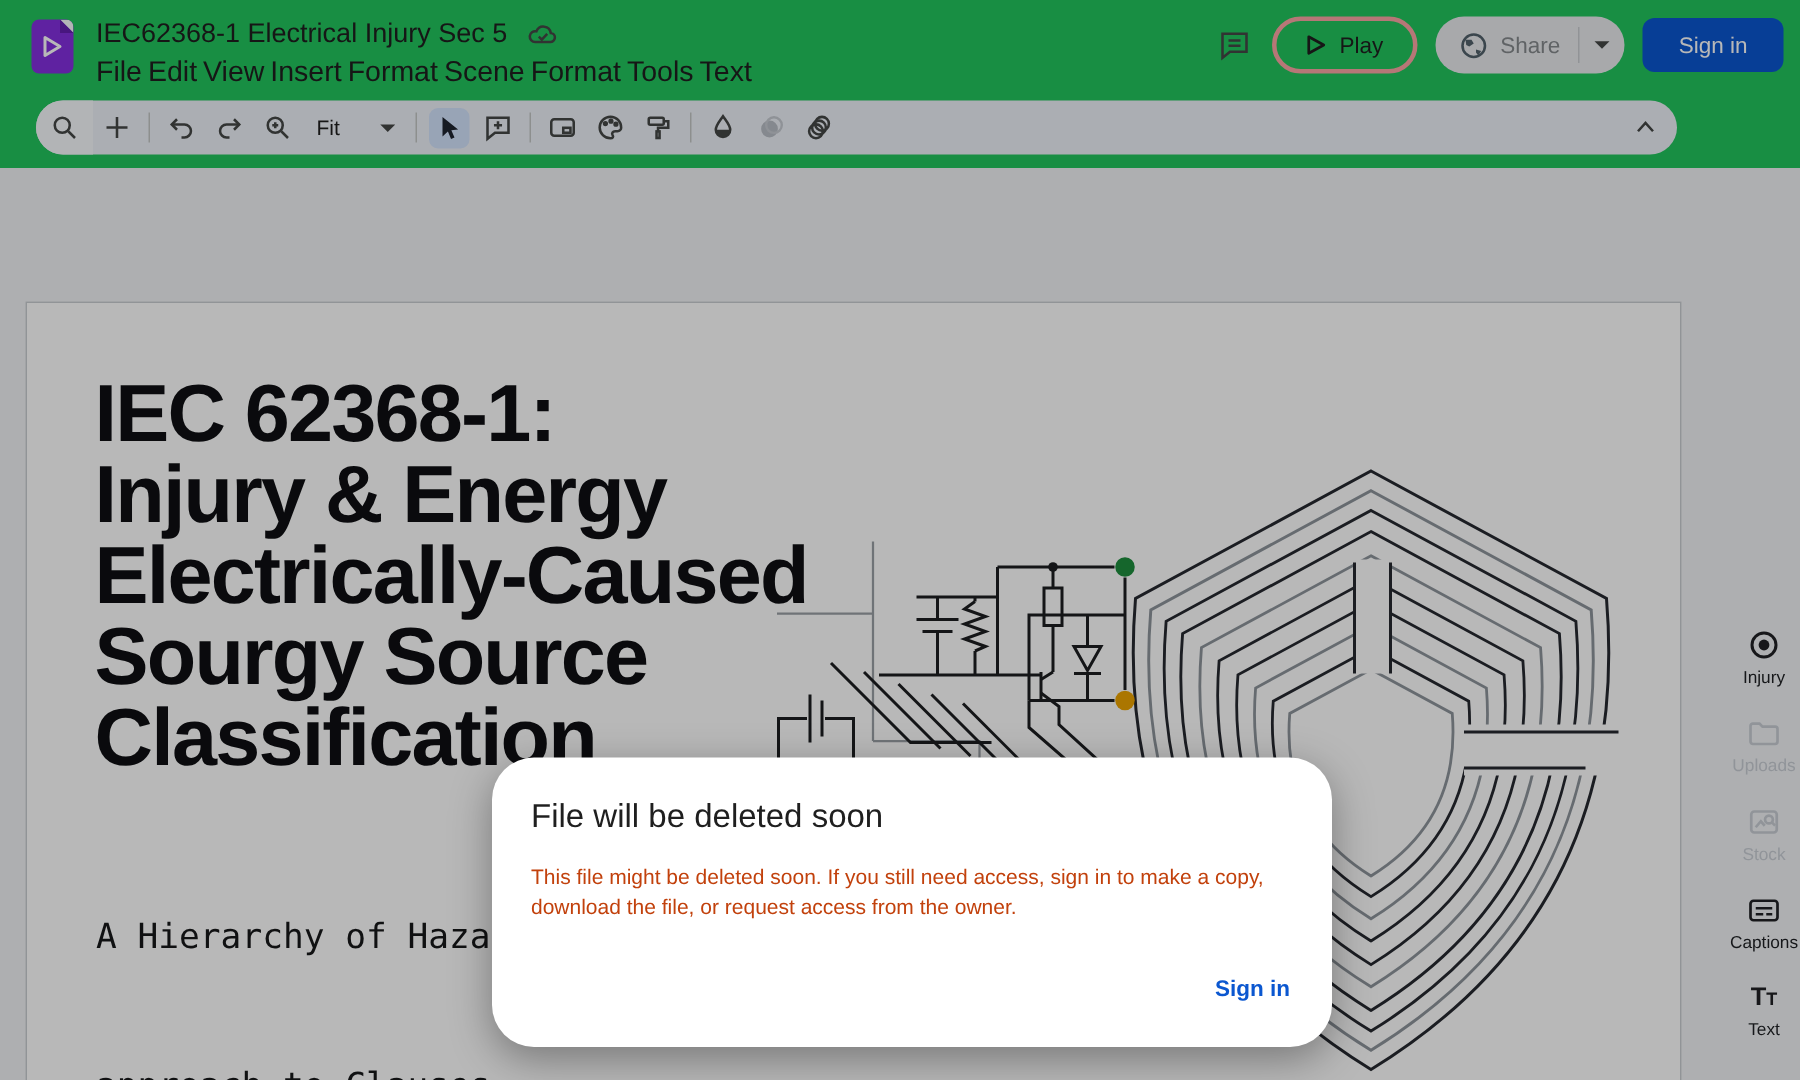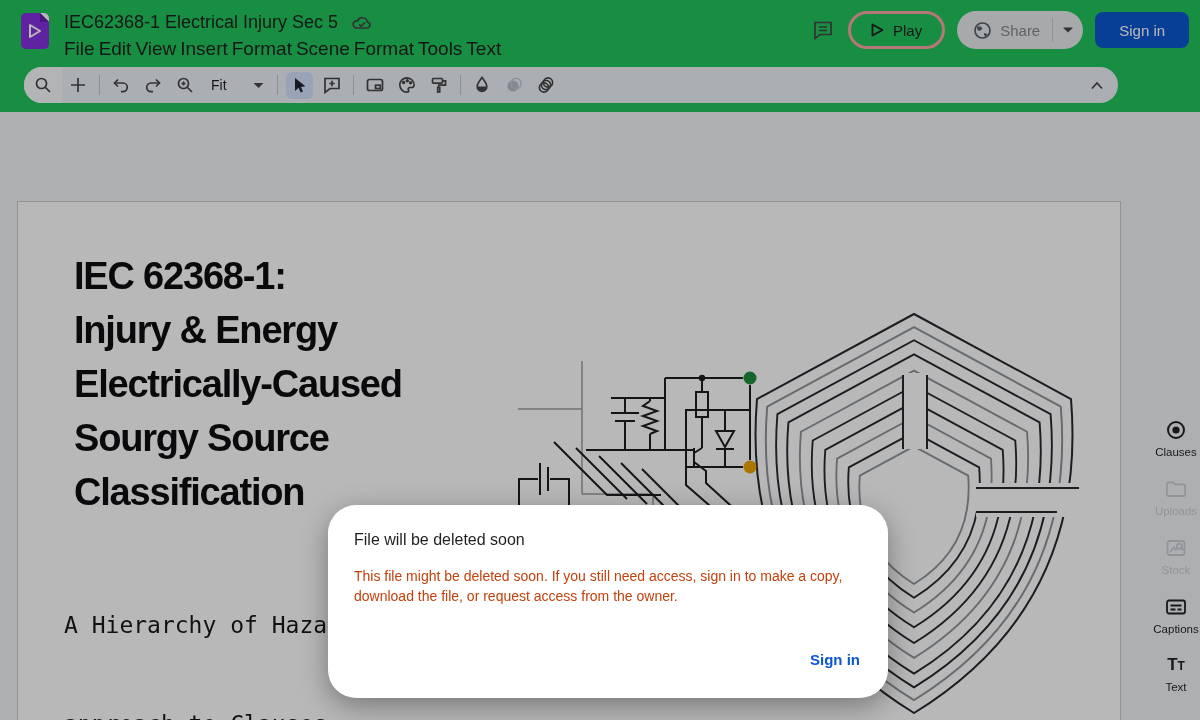--- a/index.html
+++ b/index.html
@@ -44,41 +44,41 @@
             font-size:14px; color:#1f1f1f; }
   .tb-select { width:27px; height:27px; background:#d3e3fd; border-radius:6px;
                display:flex; align-items:center; justify-content:center; margin:0 3px; }
   .tb-collapse { margin-left:auto; margin-right:14px; }
   svg.gl { stroke:#444746; fill:none; stroke-width:1.7; }
 
   
   .stage { position:absolute; top:112px; left:0; width:1200px; height:608px; background:#f1f3f6; }
   .canvas { position:absolute; top:201px; left:17px; width:1104px; height:540px;
             background:#ffffff; border:1px solid #c9cdd2; }
-  .slide-title { position:absolute; left:56px; top:47px; font-size:38px; line-height:54px;
+  .slide-title { position:absolute; left:45px; top:47px; font-size:54px; line-height:54px;
                  font-weight:700; letter-spacing:-1.2px; color:#0e0f12; }
   .slide-sub { position:absolute; left:46px; top:341px; font-family:"DejaVu Sans Mono", monospace;
                font-size:23px; line-height:33px; color:#17181a; white-space:pre; }
   .illu { position:absolute; left:0; top:0; }
 
   
   .sidebar { position:absolute; top:418px; left:1130px; width:92px; display:flex;
              flex-direction:column; gap:19px; }
   .sb-item { display:flex; flex-direction:column; align-items:center; gap:4px;
              font-size:11.5px; color:#1f2124; }
   .sb-item.disabled { color:#c9ced5; }
   .sb-item.disabled svg { stroke:#c9ced5; }
   .sb-item svg { stroke:#202124; fill:none; stroke-width:1.8; }
 
   
   .scrim { position:fixed; inset:0; background:rgba(0,0,0,0.28); z-index:40; }
   .dialog { position:fixed; left:328px; top:505px; width:560px; height:193px; z-index:50;
             background:#ffffff; border-radius:28px; box-shadow:0 8px 28px rgba(0,0,0,0.35);
             padding:26px 26px; }
-  .dlg-title { font-size:16px; color:#1f1f1f; }
+  .dlg-title { font-size:22px; color:#1f1f1f; }
   .dlg-body { margin-top:17px; width:508px; font-size:14px; line-height:20px; color:#c2410c; }
   .dlg-action { position:absolute; right:28px; bottom:30px; color:#0b57d0;
                 font-size:15px; font-weight:600; }
 </style>
 </head>
 <body>
 
 <div>
 
   <div class="topband">
@@ -323,21 +323,21 @@
       
     </div>
   </div>
 
   <div class="sidebar">
     <div class="sb-item">
       <svg width="24" height="24" viewBox="0 0 24 24">
         <circle cx="12" cy="12" r="8" fill="none" stroke="#202124" stroke-width="2"></circle>
         <circle cx="12" cy="12" r="3.6" fill="#202124" stroke="none"></circle>
       </svg>
-      <span>Clauses</span>
+      <span>Injury</span>
     </div>
     <div class="sb-item disabled">
       <svg width="24" height="24" viewBox="0 0 24 24">
         <path d="M3,7 a1.6,1.6 0 0 1 1.6,-1.6 h4.4 l2,2 h8.4 a1.6,1.6 0 0 1 1.6,1.6 v8.4 a1.6,1.6 0 0 1 -1.6,1.6 h-14.8 a1.6,1.6 0 0 1 -1.6,-1.6 Z"></path>
       </svg>
       <span>Uploads</span>
     </div>
     <div class="sb-item disabled">
       <svg width="24" height="24" viewBox="0 0 24 24">
         <rect x="3.5" y="5" width="17" height="14" rx="2"></rect>

